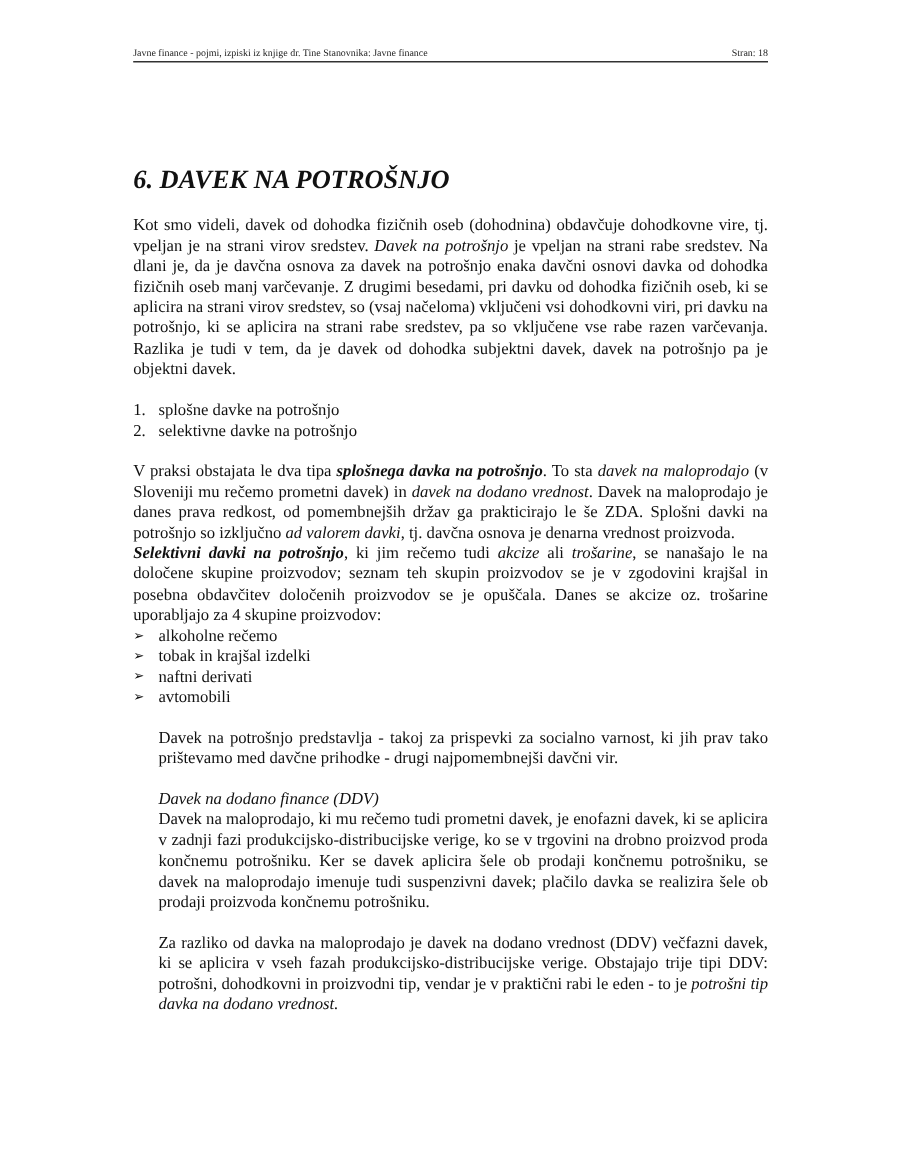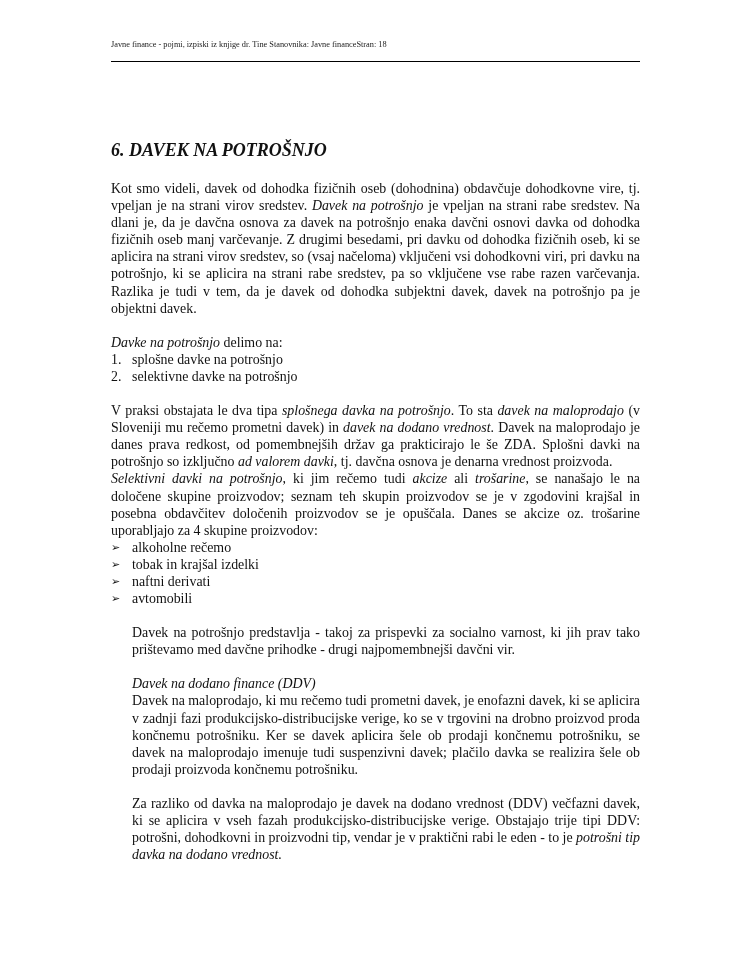--- a/index.html
+++ b/index.html
@@ -1,27 +1,27 @@
 <!DOCTYPE html>
 <html><head>
 <meta charset="utf-8">
 <style>
   html, body { margin: 0; padding: 0; background: #ffffff; }
   body { width: 750px; height: 971px; position: relative; overflow: hidden;
          font-family: "Liberation Serif", "DejaVu Serif", serif; color: #111; }
   .header { position: absolute; left: 111px; top: 40px; width: 529px;
-            font-size: 8.3px; color: #222; border-bottom: 1.6px solid #000; padding-bottom: 12px;
-            display: flex; justify-content: flex-start; }
+            font-size: 8.3px; color: #222; border-bottom: 1.6px solid #000; padding-bottom: 2px;
+            display: flex; justify-content: space-between; }
   .content { position: absolute; left: 111px; top: 139px; width: 529px;
              font-size: 13.9px; line-height: 17.1px; text-align: justify; }
-  h1 { font-size: 18px; font-weight: bold; font-style: italic; margin: 0 0 19px 0; line-height: 22px; }
+  h1 { font-size: 22px; font-weight: bold; font-style: italic; margin: 0 0 19px 0; line-height: 22px; }
   p { margin: 0; }
   .gap { height: 17px; }
   .bi { font-weight: normal; font-style: italic; }
-  .it { font-style: italic; }
+  .it { font-style: italic; font-weight: bold; }
   ol.num, ul.arrow { margin: 0; padding: 0; list-style: none; }
   ol.num li, ul.arrow li { display: flex; }
   ol.num li .mk { width: 21px; flex: none; }
   ul.arrow li .mk { width: 21px; flex: none; font-size: 11px; }
   .indent { padding-left: 21px; }
 </style>
 </head>
 <body>
 
 <div class="header">
@@ -29,21 +29,20 @@
   <span>Stran: 18</span>
 </div>
 
 <div class="content">
   <h1>6. DAVEK NA POTROŠNJO</h1>
 
   <p><span>Kot smo videli, davek od dohodka fizičnih oseb (dohodnina) obdavčuje dohodkovne vire, tj. vpeljan je na strani virov sredstev. </span><span class="bi">Davek na potrošnjo</span><span> je vpeljan na strani rabe sredstev. Na dlani je, da je davčna osnova za davek na potrošnjo enaka davčni osnovi davka od dohodka fizičnih oseb manj varčevanje. Z drugimi besedami, pri davku od dohodka fizičnih oseb, ki se aplicira na strani virov sredstev, so (vsaj načeloma) vključeni vsi dohodkovni viri, pri davku na potrošnjo, ki se aplicira na strani rabe sredstev, pa so vključene vse rabe razen varčevanja. Razlika je tudi v tem, da je davek od dohodka subjektni davek, davek na potrošnjo pa je objektni davek.</span></p>
 
   <div class="gap"></div>
 
-  <p><span class="bi">Davke na potrošnjo</span><span> delimo na:</span></p>
   <ol class="num">
     <li>
         <span class="mk">1.</span>
         <span>splošne davke na potrošnjo</span>
       </li>
     <li>
         <span class="mk">2.</span>
         <span>selektivne davke na potrošnjo</span>
       </li>
   </ol>

